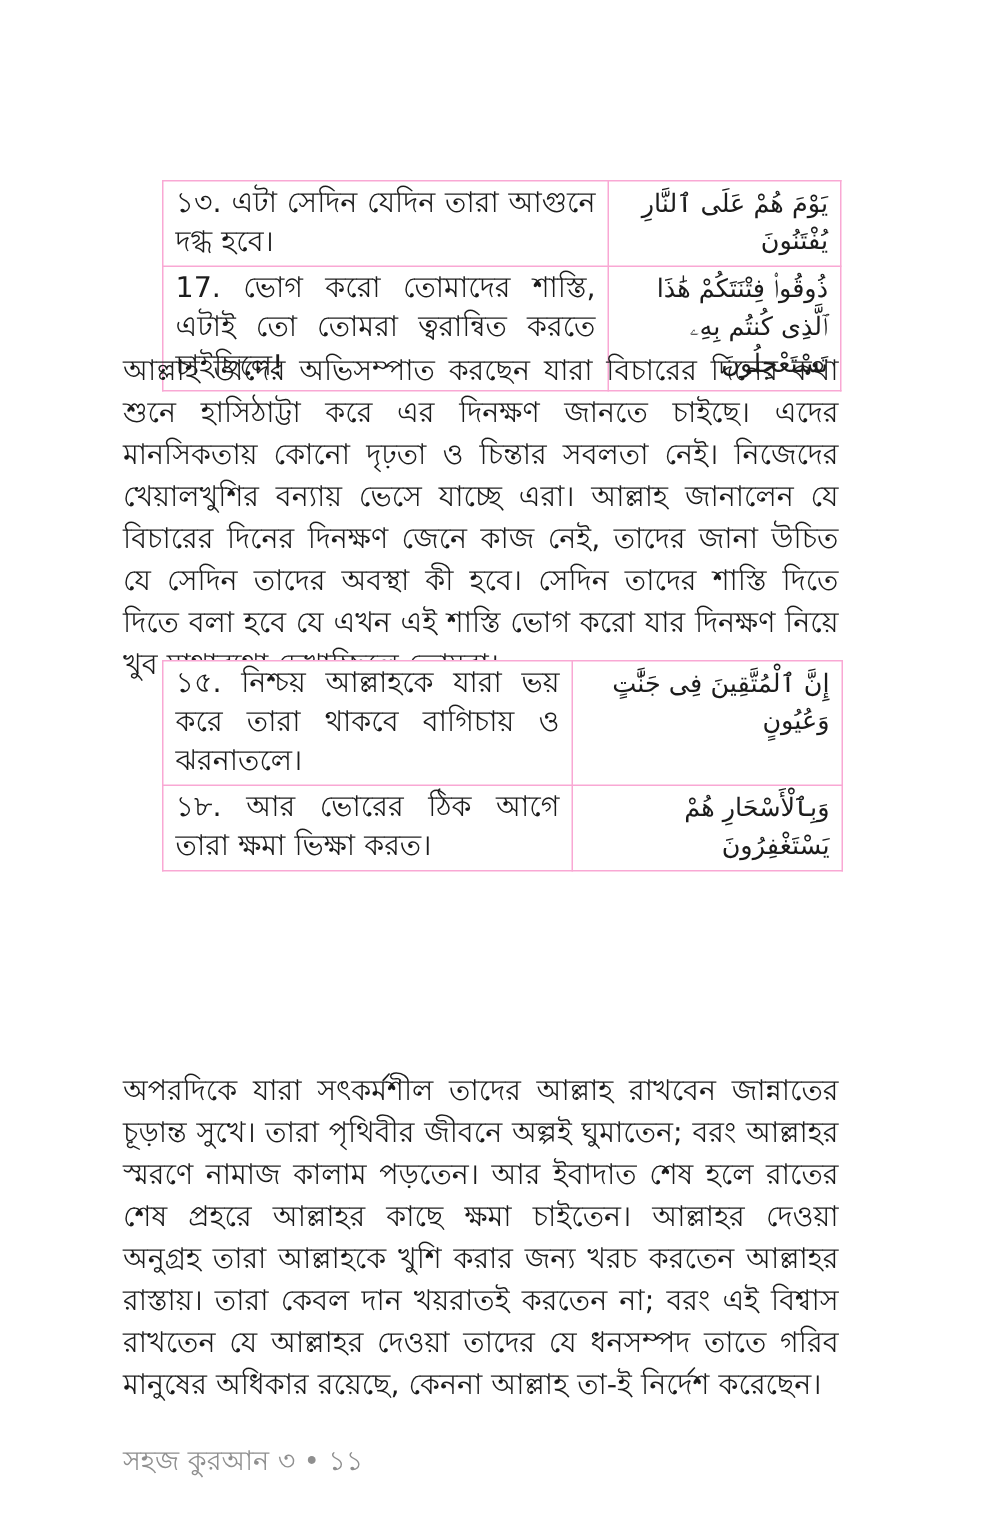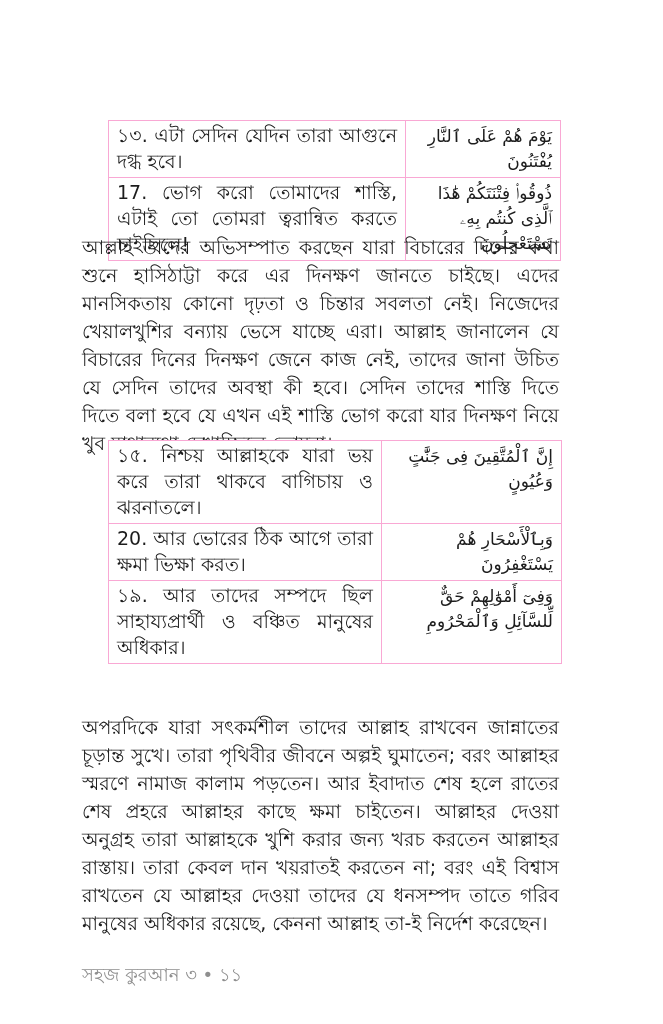--- a/index.html
+++ b/index.html
@@ -83,26 +83,22 @@
     <colgroup>
         <col style="width:273px">
         <col style="width:180px">
       </colgroup>
     <tbody>
       <tr style="height:54px">
         <td class="cell-bn">১৫. নিশ্চয় আল্লাহকে যারা ভয় করে তারা থাকবে বাগিচায় ও ঝরনাতলে।</td>
         <td class="cell-ar" dir="rtl">إِنَّ ٱلْمُتَّقِينَ فِى جَنَّٰتٍ وَعُيُونٍ</td>
       </tr>
       <tr style="height:52px">
-        <td class="cell-bn">20. আর ভোরের ঠিক আগে তারা ক্ষমা ভিক্ষা করত।</td>
+        <td class="cell-bn">১৮. আর ভোরের ঠিক আগে তারা ক্ষমা ভিক্ষা করত।</td>
         <td class="cell-ar" dir="rtl">وَبِٱلْأَسْحَارِ هُمْ يَسْتَغْفِرُونَ</td>
-      </tr>
-      <tr style="height:52px">
-        <td class="cell-bn">১৯. আর তাদের সম্পদে ছিল সাহায্যপ্রার্থী ও বঞ্চিত মানুষের অধিকার।</td>
-        <td class="cell-ar" dir="rtl">وَفِىٓ أَمْوَٰلِهِمْ حَقٌّ لِّلسَّآئِلِ وَٱلْمَحْرُومِ</td>
       </tr>
     </tbody>
   </table>
 
   <p class="commentary" style="top:713px; left:82px; width:477px;">অপরদিকে যারা সৎকর্মশীল তাদের আল্লাহ রাখবেন জান্নাতের চূড়ান্ত সুখে। তারা পৃথিবীর জীবনে অল্পই ঘুমাতেন; বরং আল্লাহর স্মরণে নামাজ কালাম পড়তেন। আর ইবাদাত শেষ হলে রাতের শেষ প্রহরে আল্লাহর কাছে ক্ষমা চাইতেন। আল্লাহর দেওয়া অনুগ্রহ তারা আল্লাহকে খুশি করার জন্য খরচ করতেন আল্লাহর রাস্তায়। তারা কেবল দান খয়রাতই করতেন না; বরং এই বিশ্বাস রাখতেন যে আল্লাহর দেওয়া তাদের যে ধনসম্পদ তাতে গরিব মানুষের অধিকার রয়েছে, কেননা আল্লাহ তা-ই নির্দেশ করেছেন।</p>
 
   <div class="footer">
     <span>সহজ কুরআন ৩ • ১১</span>
   </div>
 

